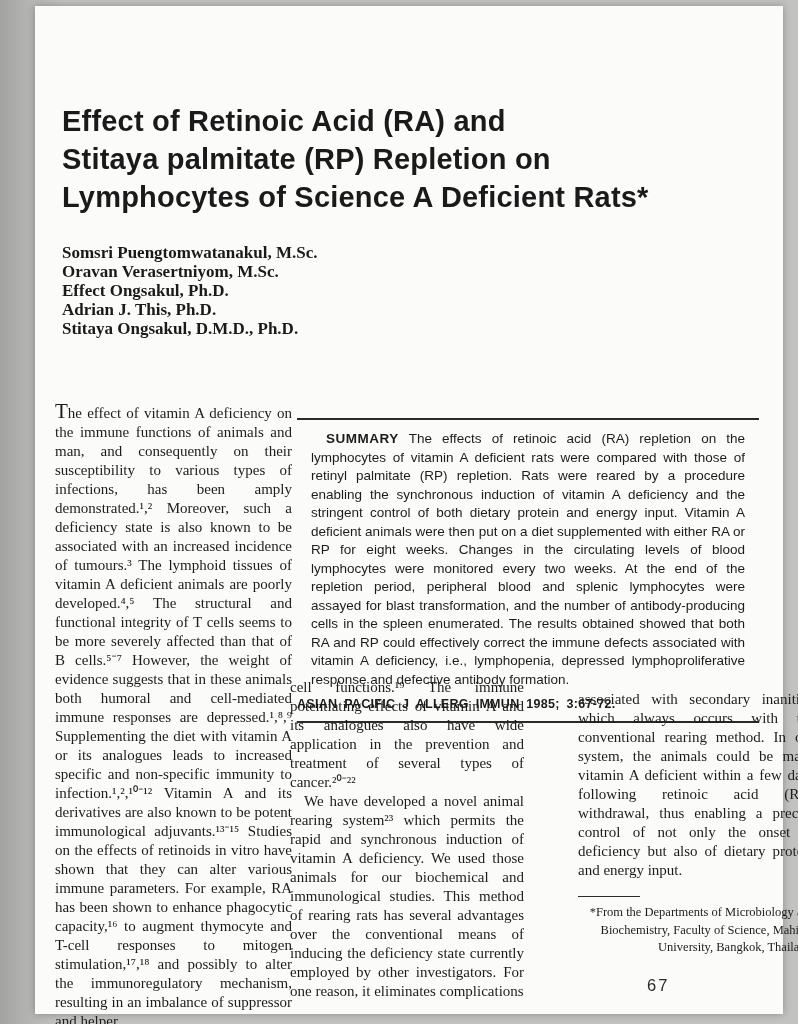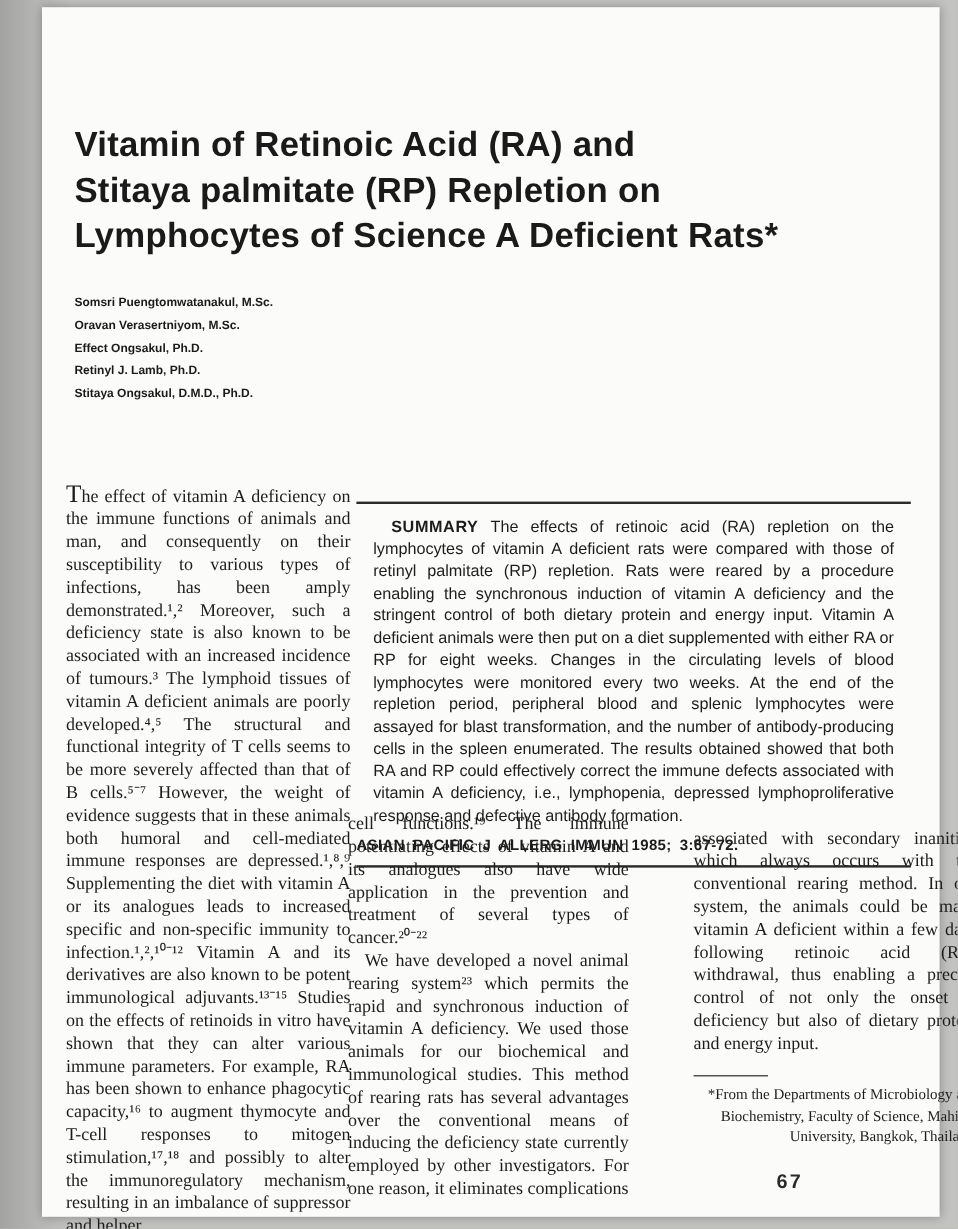--- a/index.html
+++ b/index.html
@@ -37,23 +37,23 @@
     font-size: 29px;
     line-height: 38px;
     color: #1a1a1a;
     letter-spacing: 0.2px;
   }
   .authors {
     position: absolute;
     left: 27px;
     top: 237px;
     width: 400px;
-    font-family: Liberation Sans, sans-serif;
+    font-family: Liberation Serif, serif;
     font-weight: bold;
-    font-size: 10px;
+    font-size: 17px;
     line-height: 19px;
     color: #1a1a1a;
   }
   .col {
     position: absolute;
     color: #1c1c1c;
     font-size: 15px;
     line-height: 19px;
     text-align: justify;
   }
@@ -107,42 +107,42 @@
     width: 62px;
     border-top: 1.5px solid #2a2a2a;
     margin-bottom: 7px;
   }
   .page-num {
     position: absolute;
     left: 612px;
     top: 970px;
     font-family: "Liberation Sans", sans-serif;
     font-size: 16.5px;
-    font-weight: bold;
+    font-weight: normal;
     letter-spacing: 2px;
     color: #2a2a2a;
   }
 </style>
 </head>
 <body>
 
 <div class="scan-bg">
   <div class="paper">
 
     <h1 class="title">
-      <span>Vitamin of Retinoic Acid (RA) and</span><br>
+      <span>Effect of Retinoic Acid (RA) and</span><br>
       <span>Stitaya palmitate (RP) Repletion on</span><br>
       <span>Lymphocytes of Science A Deficient Rats*</span>
     </h1>
 
     <div class="authors">
       <div>Somsri Puengtomwatanakul, M.Sc.</div>
       <div>Oravan Verasertniyom, M.Sc.</div>
       <div>Effect Ongsakul, Ph.D.</div>
-      <div>Retinyl J. Lamb, Ph.D.</div>
+      <div>Adrian J. This, Ph.D.</div>
       <div>Stitaya Ongsakul, D.M.D., Ph.D.</div>
     </div>
 
     <div class="col col1">
       <p><span class="dropcap">T</span><span>he effect of vitamin A deficiency on the immune functions of animals and man, and consequently on their susceptibility to various types of infections, has been amply demonstrated.¹,² Moreover, such a deficiency state is also known to be associated with an increased incidence of tumours.³ The lymphoid tissues of vitamin A deficient animals are poorly developed.⁴,⁵ The structural and functional integrity of T cells seems to be more severely affected than that of B cells.⁵⁻⁷ However, the weight of evidence suggests that in these animals both humoral and cell-mediated immune responses are depressed.¹,⁸,⁹ Supplementing the diet with vitamin A or its analogues leads to increased specific and non-specific immunity to infection.¹,²,¹⁰⁻¹² Vitamin A and its derivatives are also known to be potent immunological adjuvants.¹³⁻¹⁵ Studies on the effects of retinoids in vitro have shown that they can alter various immune parameters. For example, RA has been shown to enhance phagocytic capacity,¹⁶ to augment thymocyte and T-cell responses to mitogen stimulation,¹⁷,¹⁸ and possibly to alter the immunoregulatory mechanism, resulting in an imbalance of suppressor and helper</span></p>
     </div>
 
     <div class="summary-box">
       <p class="sum-text"><span class="sum-label">SUMMARY</span><span>The effects of retinoic acid (RA) repletion on the lymphocytes of vitamin A deficient rats were compared with those of retinyl palmitate (RP) repletion.  Rats were reared by a procedure enabling the synchronous induction of vitamin A deficiency and the stringent control of both dietary protein and energy input.  Vitamin A deficient animals were then put on a diet supplemented with either RA or RP for eight weeks.  Changes in the circulating levels of blood lymphocytes were monitored every two weeks.  At the end of the repletion period, peripheral blood and splenic lymphocytes were assayed for blast transformation, and the number of antibody-producing cells in the spleen enumerated.  The results obtained showed that both RA and RP could effectively correct the immune defects associated with vitamin A deficiency, i.e., lymphopenia, depressed lymphoproliferative response and defective antibody formation.</span></p>
       <div class="citation">ASIAN PACIFIC J ALLERG IMMUN 1985; 3:67-72.</div>

